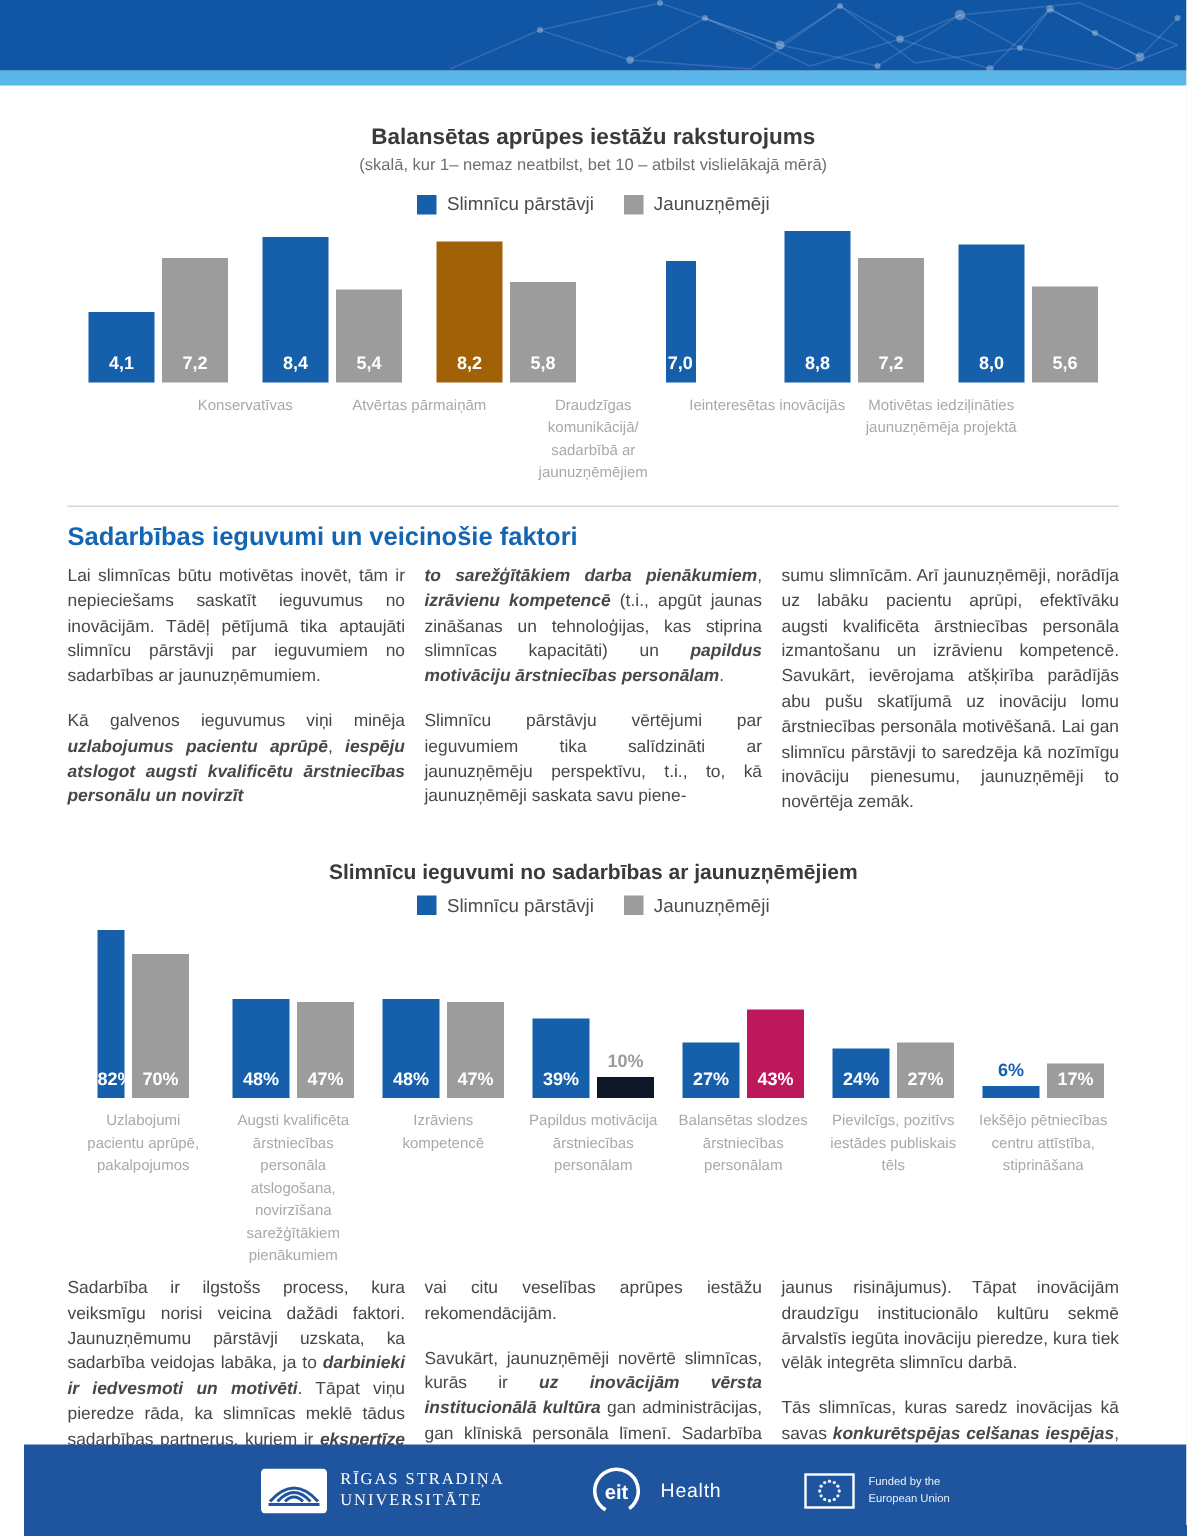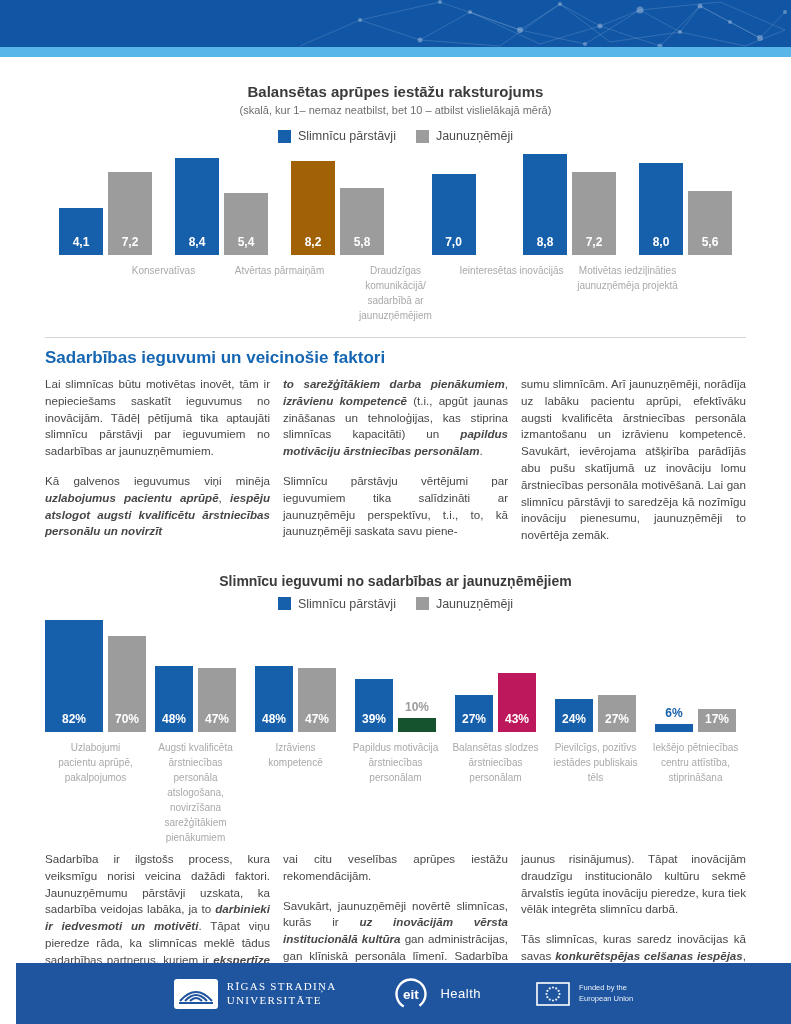--- a/index.html
+++ b/index.html
@@ -117,21 +117,21 @@
             <div class="bar" style="width: 44px; height: 94px; background: #a16207;">
               <div class="bar-label">8,2</div>
             </div>
             <div class="bar" style="width: 44px; height: 67px; background: rgb(156, 156, 156);">
               <div class="bar-label">5,8</div>
             </div>
           </div>
         </div>
         <div class="bar-group" style="width: 116px;">
           <div class="bars">
-            <div class="bar" style="width: 44px; height: 81px; background: rgb(22, 96, 171);">
+            <div class="bar" style="width: 20px; height: 81px; background: rgb(22, 96, 171);">
               <div class="bar-label">7,0</div>
             </div>
           </div>
         </div>
         <div class="bar-group" style="width: 116px;">
           <div class="bars">
             <div class="bar" style="width: 44px; height: 101px; background: rgb(22, 96, 171);">
               <div class="bar-label">8,8</div>
             </div>
             <div class="bar" style="width: 44px; height: 83px; background: rgb(156, 156, 156);">
@@ -180,21 +180,21 @@
     <div class="legend" id="chart2-legend">
       <span class="swatch sw-blue" style="background: rgb(22, 96, 171);"></span>
       <span>Slimnīcu pārstāvji</span>
       <span class="gap"></span>
       <span class="swatch sw-gray" style="background: rgb(156, 156, 156);"></span>
       <span>Jaunuzņēmēji</span>
     </div>
     <div class="bars-row" id="chart2-bars">
         <div class="bar-group" style="width: 100px;">
           <div class="bars">
-            <div class="bar" style="width: 58px; height: 112px; background: rgb(22, 96, 171);">
+            <div class="bar" style="width: 18px; height: 112px; background: rgb(22, 96, 171);">
               <div class="bar-label">82%</div>
             </div>
             <div class="bar" style="width: 38px; height: 96px; background: rgb(156, 156, 156);">
               <div class="bar-label">70%</div>
             </div>
           </div>
         </div>
         <div class="bar-group" style="width: 100px;">
           <div class="bars">
             <div class="bar" style="width: 38px; height: 66px; background: rgb(22, 96, 171);">
@@ -213,21 +213,21 @@
             <div class="bar" style="width: 38px; height: 64px; background: rgb(156, 156, 156);">
               <div class="bar-label">47%</div>
             </div>
           </div>
         </div>
         <div class="bar-group" style="width: 100px;">
           <div class="bars">
             <div class="bar" style="width: 38px; height: 53px; background: rgb(22, 96, 171);">
               <div class="bar-label">39%</div>
             </div>
-            <div class="bar" style="width: 38px; height: 14px; background: #14532d;">
+            <div class="bar" style="width: 38px; height: 14px; background: #0f172a;">
               <div class="bar-label above" style="color: rgb(156, 156, 156);">10%</div>
             </div>
           </div>
         </div>
         <div class="bar-group" style="width: 100px;">
           <div class="bars">
             <div class="bar" style="width: 38px; height: 37px; background: rgb(22, 96, 171);">
               <div class="bar-label">27%</div>
             </div>
             <div class="bar" style="width: 38px; height: 59px; background: #be185d;">

